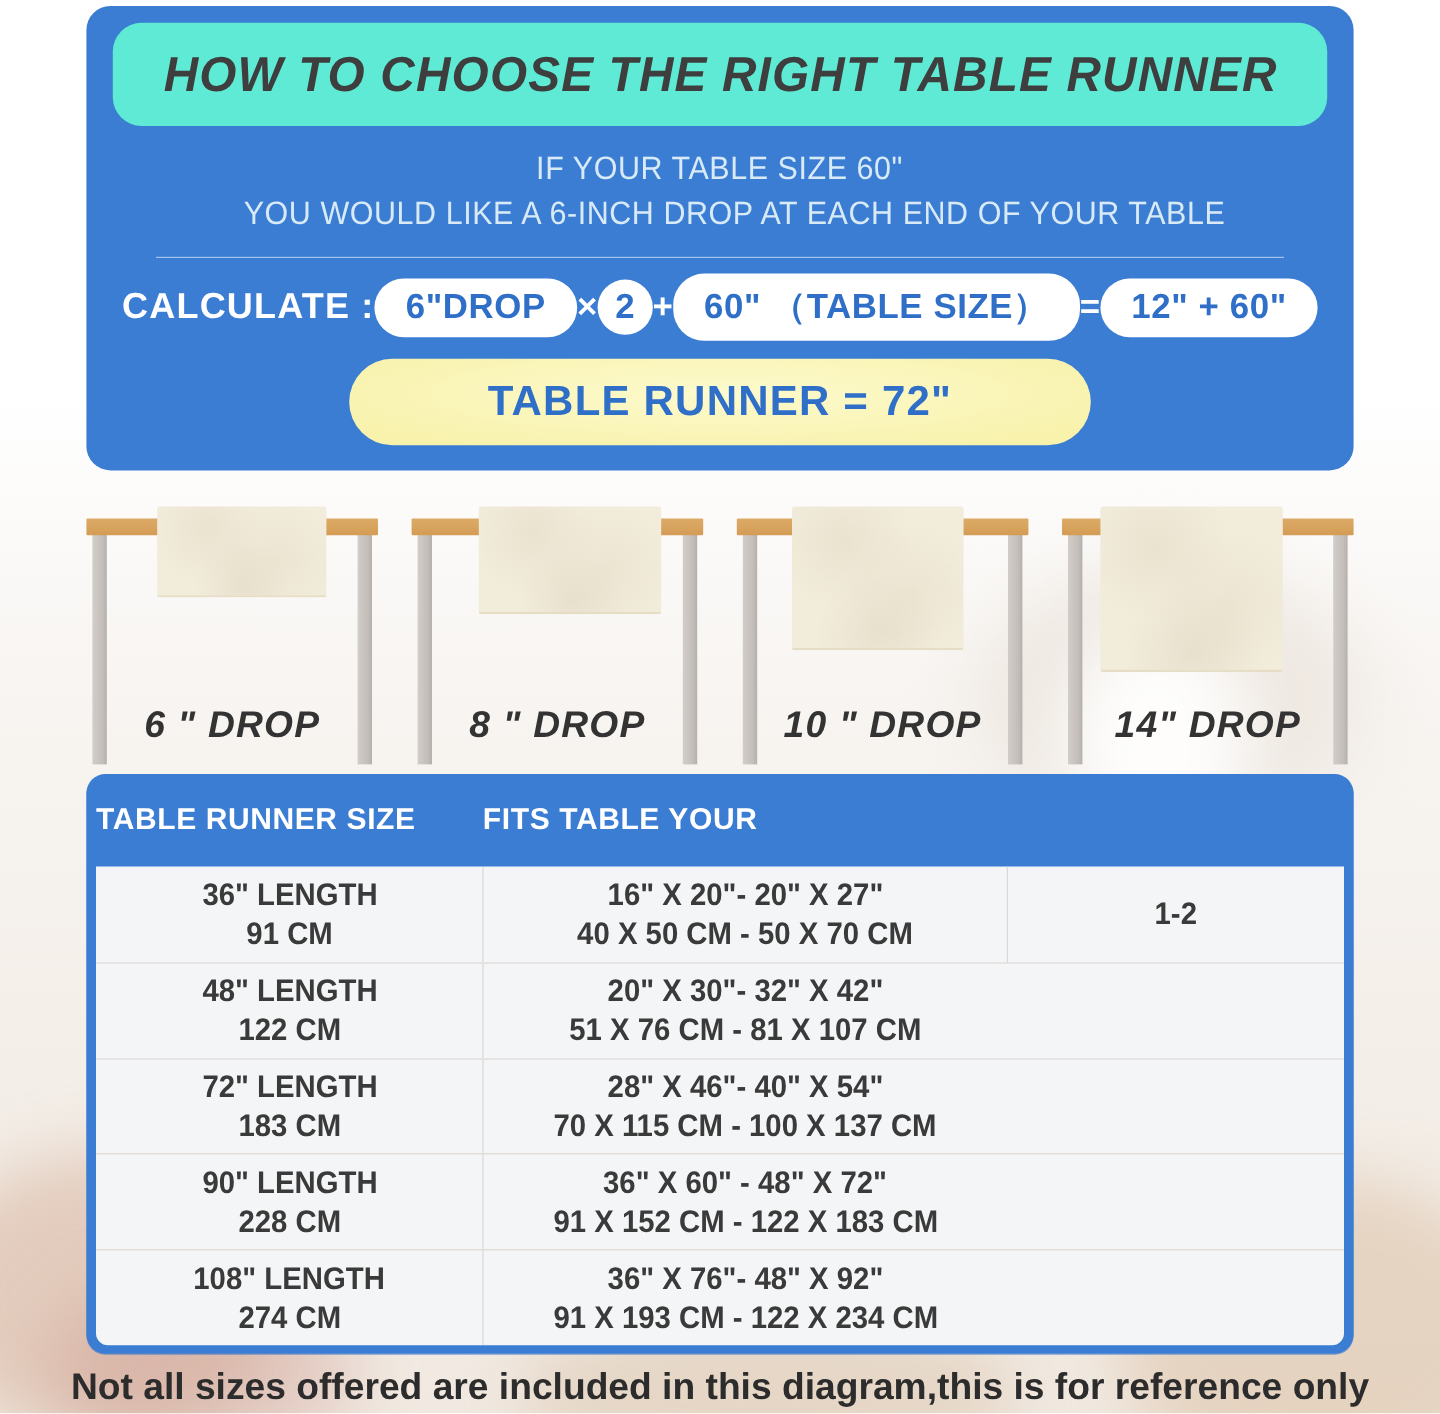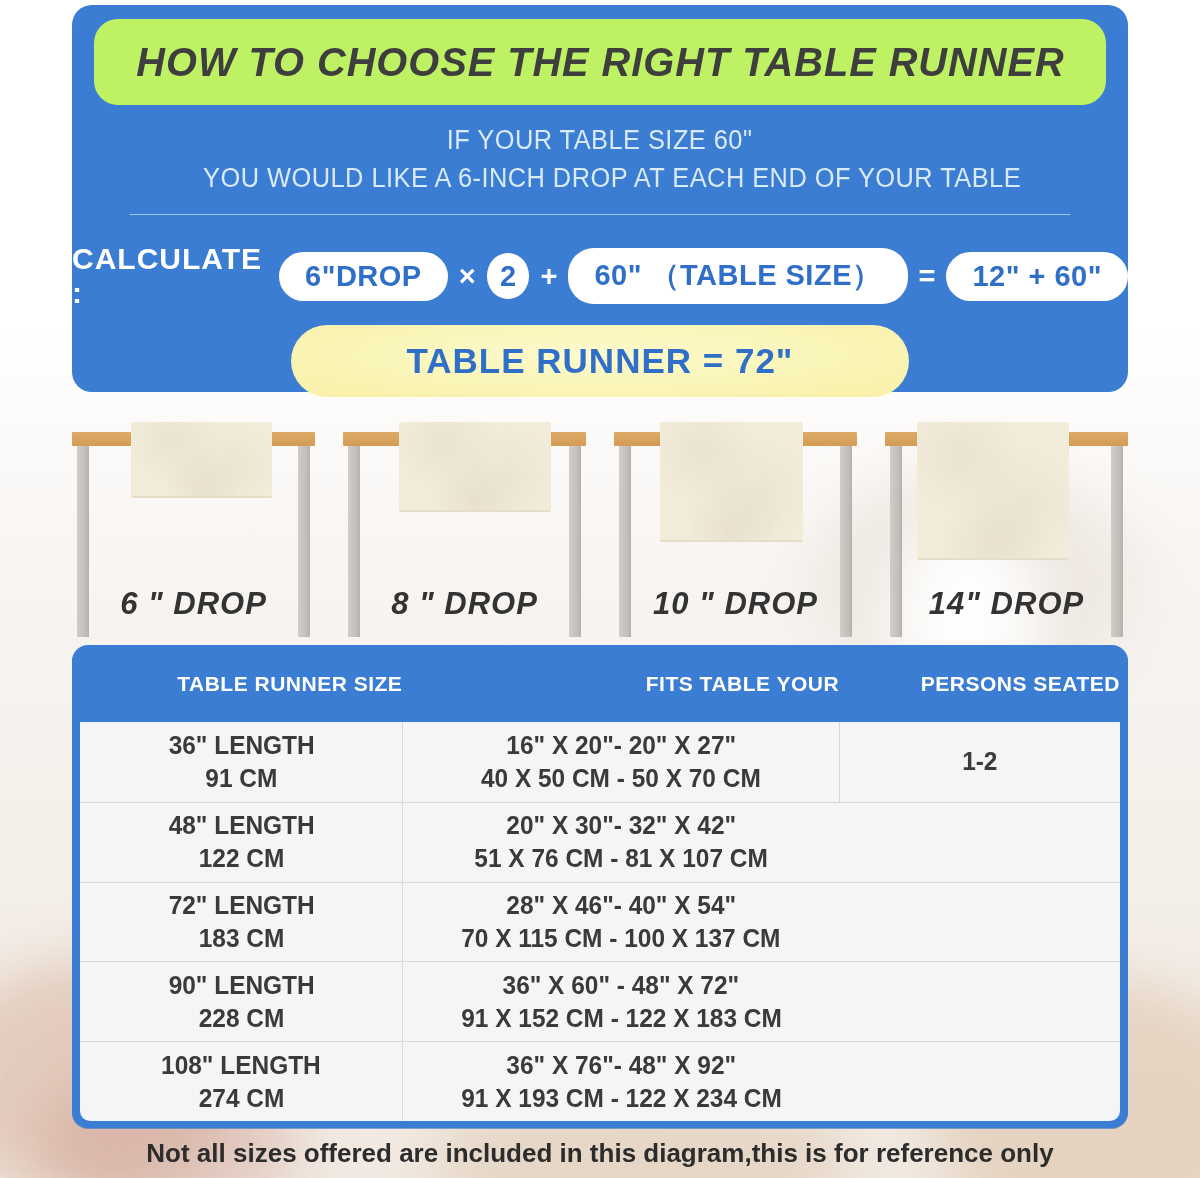--- a/index.html
+++ b/index.html
@@ -16,30 +16,30 @@
   .blob.b3 { right: -70px; top: 980px; width: 340px; height: 260px; background: rgba(214,184,152,.45); }
   .blob.b4 { left: 430px; top: 1090px; width: 420px; height: 140px; background: rgba(208,180,148,.35); }
   .blob.b5 { right: 60px; top: 470px; width: 330px; height: 220px; background: rgba(236,230,222,.8); }
   .blob.b6 { right: 160px; top: 520px; width: 150px; height: 190px; background: rgba(255,255,255,.9); }
   .blob.b7 { left: 180px; top: 760px; width: 260px; height: 220px; background: rgba(240,233,226,.55); }
 
   
   .hero { position: absolute; left: 72px; top: 5px; width: 1056px; height: 387px;
           background: #3b7dd3; border-radius: 20px; }
   .title-bar { position: absolute; left: 22px; right: 22px; top: 14px; height: 86px;
-               background: #bef264; border-radius: 24px; display: flex; align-items: center; justify-content: center; }
+               background: #5eead4; border-radius: 24px; display: flex; align-items: center; justify-content: center; }
   .title-bar h1 { font-size: 41px; font-weight: bold; font-style: italic; letter-spacing: 1px;
                   color: #3e3e3e; white-space: nowrap; transform: scaleX(.97); }
   .sub { position: relative; text-align: center; color: #d8eaf6; font-size: 27px; letter-spacing: .5px; }
   .sub1 { margin-top: 120px; }
   .sub2 { margin-top: 7px; margin-left: 25px; }
   .cond { display: inline-block; transform: scaleX(.94); white-space: nowrap; }
   .divider { width: 89%; height: 1px; margin: 20px auto 0; background: rgba(255,255,255,.55); }
 
-  .calc-row { margin-top: 27px; display: flex; align-items: center; justify-content: center; gap: 11px; }
+  .calc-row { margin-top: 13px; display: flex; align-items: center; justify-content: center; }
   .calc-label { color: #fff; font-size: 30px; font-weight: bold; letter-spacing: 1px; }
   .pill { background: #fff; color: #2f6fc8; font-size: 29px; font-weight: bold;
           border-radius: 26px; padding: 8px 26px; white-space: nowrap; letter-spacing: .5px; }
   .op { color: #fff; font-size: 29px; font-weight: bold; }
   .circle { width: 46px; height: 46px; border-radius: 50%; background: #fff; color: #2f6fc8;
             font-size: 29px; font-weight: bold; display: flex; align-items: center; justify-content: center; }
 
   .total-pill { margin: 15px auto 0; width: 618px; height: 72px; border-radius: 36px;
                 background: radial-gradient(ellipse at 50% 40%, #fdfacd 0%, #f8f2ac 85%);
                 display: flex; align-items: center; justify-content: center; }
@@ -69,32 +69,32 @@
   .drop-label { position: absolute; left: 0; right: 0; bottom: 26px; text-align: center;
                 font-size: 31px; font-weight: bold; font-style: italic; color: #333;
                 letter-spacing: 1px; white-space: nowrap; }
 
   
   .size-panel { position: absolute; left: 72px; top: 645px; width: 1056px; height: 483px;
                 background: #3b7dd3; border-radius: 16px; padding: 0 8px 7px 8px;
                 box-shadow: 0 1px 0 rgba(47,111,200,.6); }
   .thead { height: 77px; display: grid; grid-template-columns: 31% 42% 27%;
            align-items: center; }
-  .thead .th { text-align: right; color: #fff; font-size: 21px; font-weight: bold; letter-spacing: .5px; }
+  .thead .th { text-align: left; color: #fff; font-size: 25px; font-weight: bold; letter-spacing: .5px; }
   .tbody { height: 399px; background: rgba(252,250,247,.96); border-radius: 0 0 10px 10px;
            display: grid; grid-template-rows: repeat(5, 1fr); overflow: hidden; }
   .trow { display: grid; grid-template-columns: 31% 42% 27%; }
   .trow + .trow { border-top: 1px solid #dcd8d4; }
   .cell { display: flex; flex-direction: column; align-items: center; justify-content: center;
           color: #3a3a3a; font-size: 26px; font-weight: bold; line-height: 33px; }
   .cell.mid, .cell.last { border-left: 1px solid #dcd8d4; }
 
   
   .footnote { position: absolute; left: 0; top: 1138px; width: 100%; text-align: center;
-              color: #2c2c2c; font-size: 26px; font-weight: bold; }
+              color: #2c2c2c; font-size: 31px; font-weight: bold; }
 </style>
 </head>
 <body>
 
 <div class="page">
 
   <div class="bg-photo">
     <div class="blob b1"></div>
     <div class="blob b2"></div>
     <div class="blob b3"></div>
@@ -156,21 +156,20 @@
       <div class="tabletop"></div>
       <div class="runner"></div>
       <div class="drop-label">14" DROP</div>
     </div>
   </section>
 
   <section class="size-panel">
     <div class="thead">
       <div class="th">TABLE RUNNER SIZE</div>
       <div class="th">FITS TABLE YOUR</div>
-      <div class="th">PERSONS SEATED</div>
     </div>
     <div class="tbody">
 
       <div class="trow">
         <div class="cell">
           <span class="cond">36" LENGTH</span>
           <span class="cond">91 CM</span>
         </div>
         <div class="cell mid">
           <span class="cond">16" X 20"- 20" X 27"</span>

